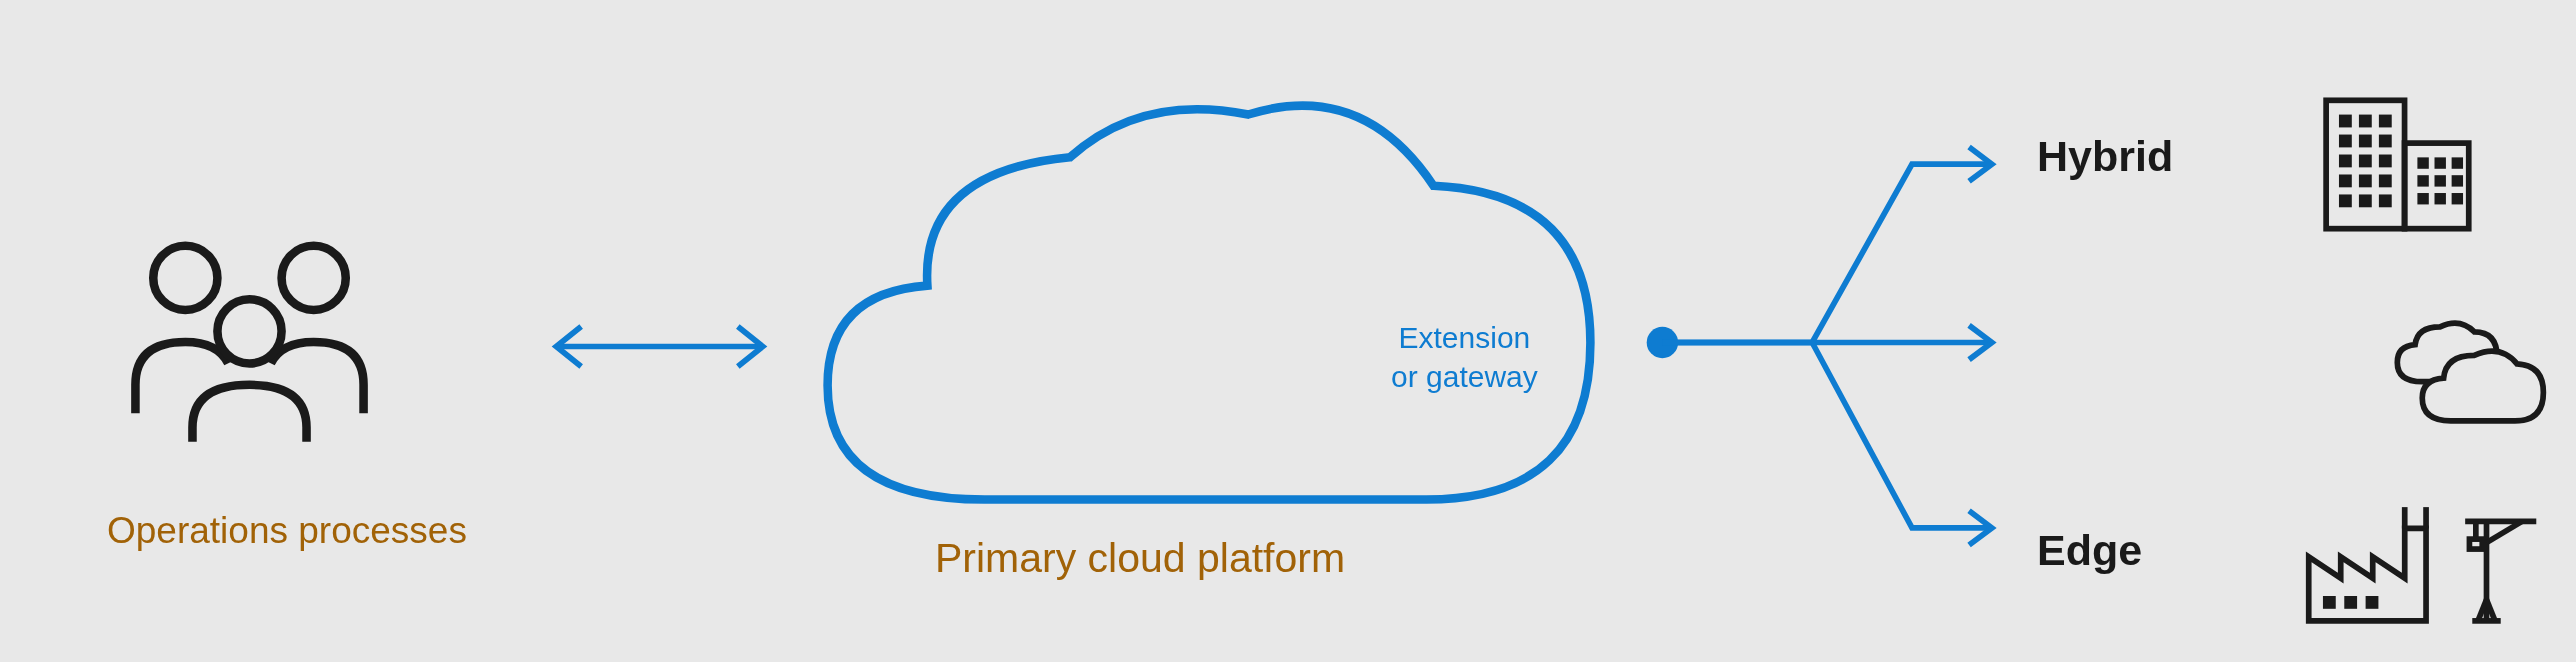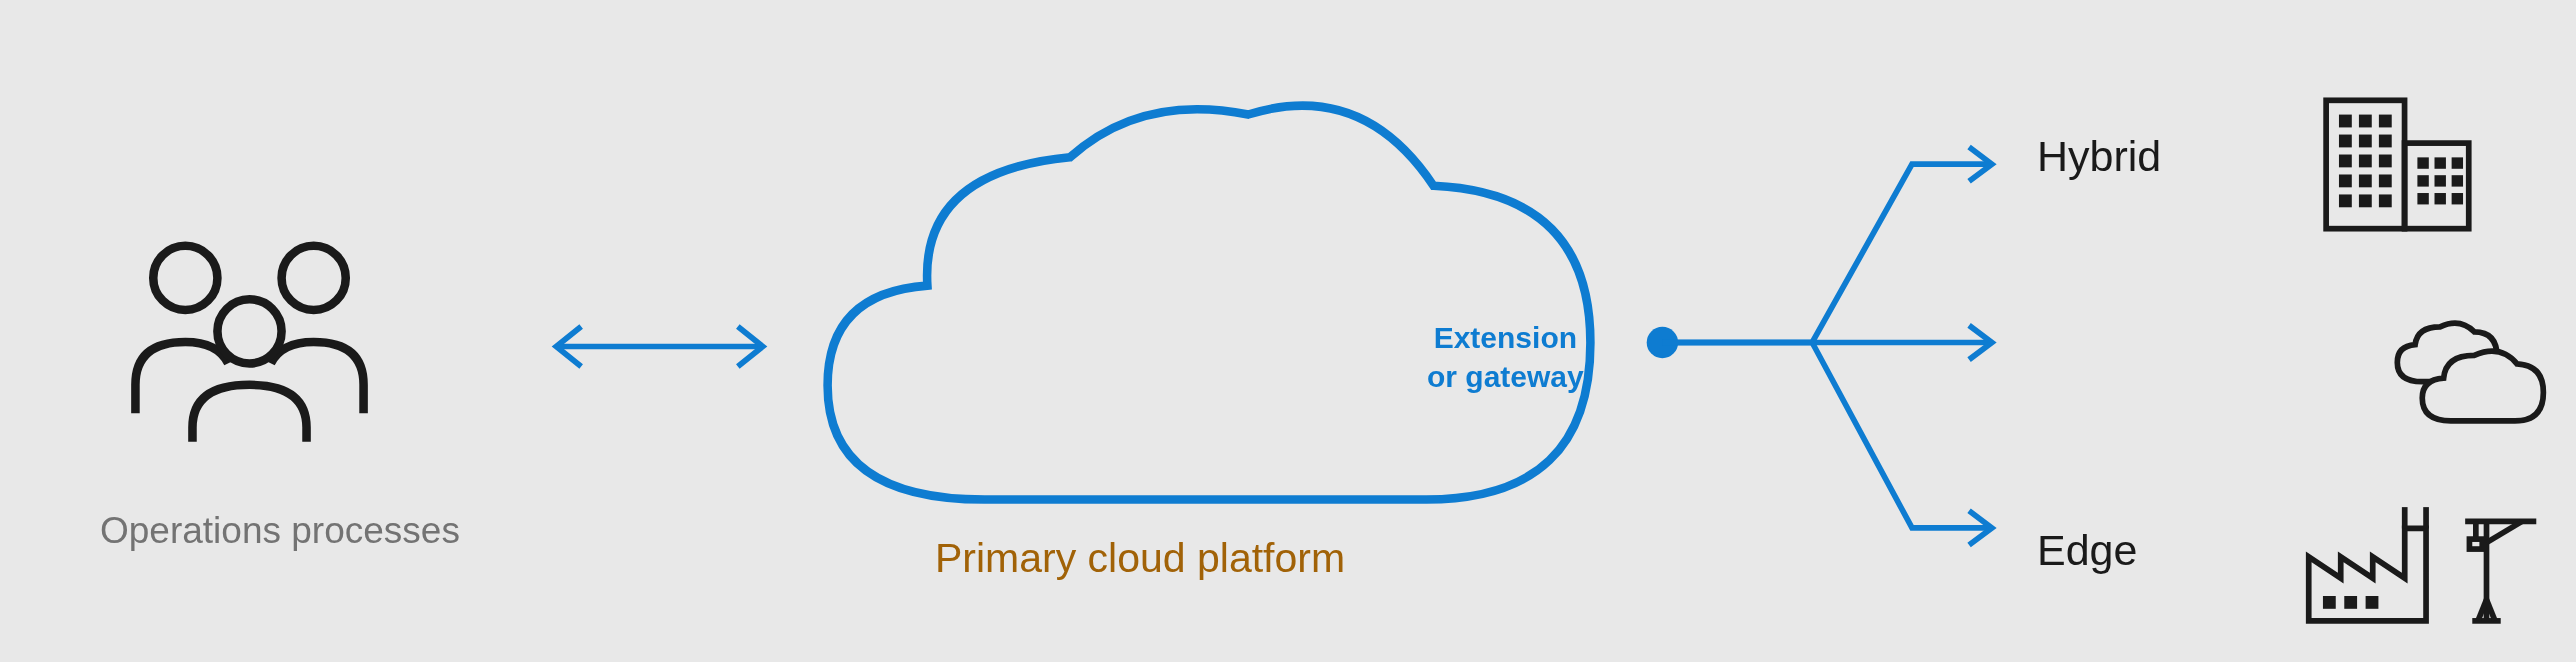--- a/index.html
+++ b/index.html
@@ -20,24 +20,24 @@
     position: absolute;
   }
   
   .ops-block {
     left: 121px;
     top: 228px;
     text-align: center;
   }
   .ops-label {
     position: absolute;
-    left: 100px;
+    left: 107px;
     top: 510px;
     font-size: 37px;
-    color: #737373;
+    color: #a16207;
     white-space: nowrap;
   }
   
   .bidir-arrow {
     position: absolute;
     left: 542px;
     top: 318px;
   }
   
   .cloud-block {
@@ -54,45 +54,44 @@
     font-weight: 600;
     letter-spacing: 2.9px;
     line-height: 1.5;
   }
   .cloud-ext-text {
     position: absolute;
     left: 1391px;
     top: 318px;
     color: #0e7cd1;
     font-size: 30px;
-    font-weight: 700;
+    font-weight: 400;
     text-align: center;
     line-height: 1.3;
-    margin-left: 36px;
   }
   .cloud-label {
     position: absolute;
     left: 935px;
     top: 535px;
     font-size: 41px;
     color: #a16207;
     white-space: nowrap;
   }
   
   .branch-svg {
     position: absolute;
     left: 1641px;
     top: 107px;
   }
   
   .target-label {
     position: absolute;
     font-size: 43px;
     color: #1a1a1a;
-    font-weight: 400;
+    font-weight: 700;
     white-space: nowrap;
   }
   .target-hybrid { left: 2037px; top: 132px; }
   .target-multi { left: 2037px; top: 325px; }
   .target-edge { left: 2037px; top: 526px; }
   .target-icon {
     position: absolute;
   }
   .icon-buildings { left: 2319px; top: 93px; }
   .icon-clouds { left: 2383px; top: 314px; }

